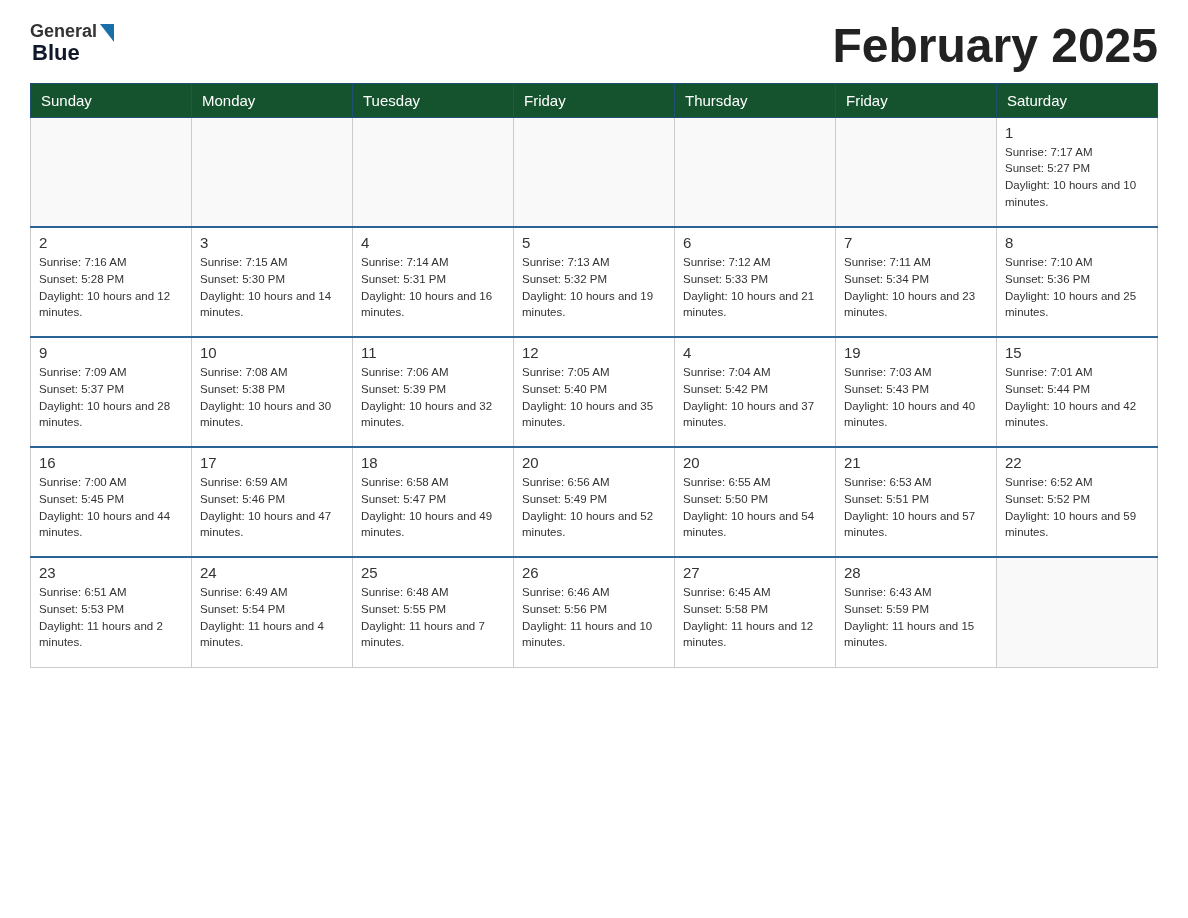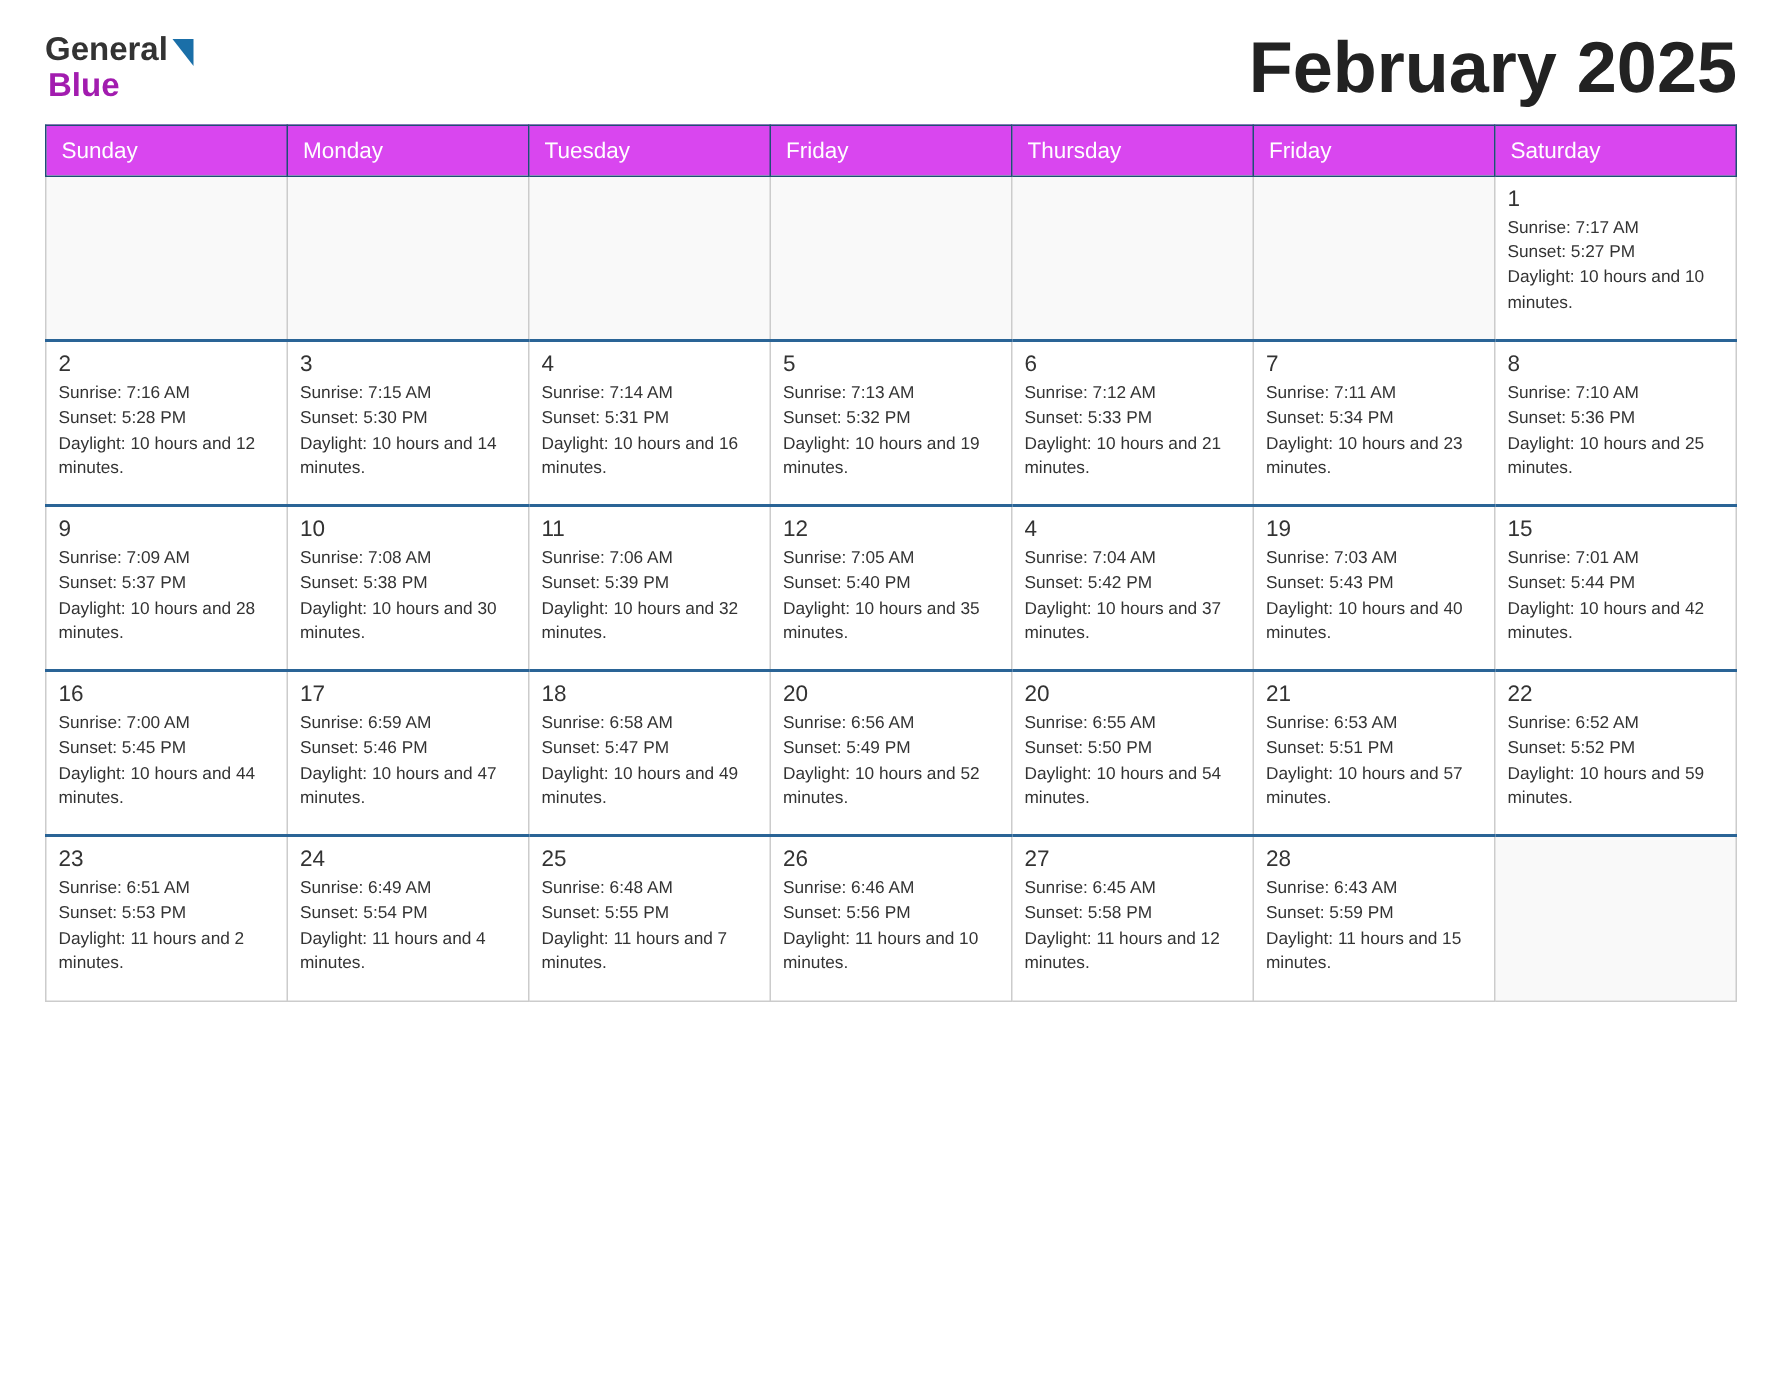--- a/index.html
+++ b/index.html
@@ -19,37 +19,37 @@
     .logo {
       display: flex;
       flex-direction: column;
       align-items: flex-start;
     }
     .logo-top {
       display: flex;
       align-items: center;
     }
     .logo-general {
-      font-size: 22px;
+      font-size: 18px;
       font-weight: bold;
       color: #333;
     }
     .logo-arrow {
       width: 0;
       height: 0;
       border-left: 14px solid transparent;
       border-right: 0px solid transparent;
       border-top: 18px solid #1a6fa8;
       margin-left: 3px;
       margin-top: 4px;
     }
     .logo-blue {
       font-size: 22px;
       font-weight: bold;
-      color: #a21caf;
+      color: #0f172a;
       margin-top: -2px;
       margin-left: 2px;
     }
     .title-block {
       text-align: right;
     }
     .title-block h1 {
       font-size: 48px;
       font-weight: bold;
       color: #222;
@@ -61,21 +61,21 @@
       font-weight: normal;
       color: #555;
       margin-top: 4px;
     }
     .calendar {
       width: 100%;
       border-collapse: collapse;
       margin-top: 10px;
     }
     .calendar th {
-      background-color: #d946ef;
+      background-color: #14532d;
       color: #fff;
       padding: 8px 10px;
       text-align: left;
       font-size: 15px;
       font-weight: normal;
       border: 1px solid #1e4f75;
     }
     .calendar td {
       border: 1px solid #ccc;
       vertical-align: top;

